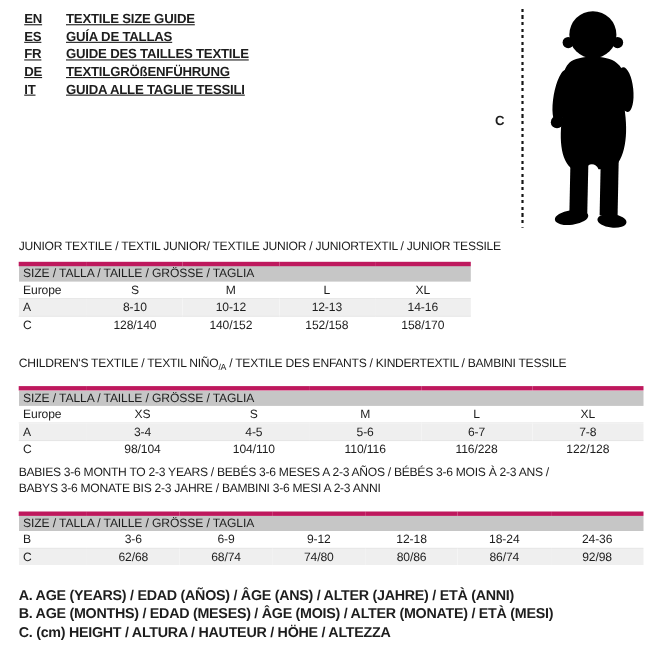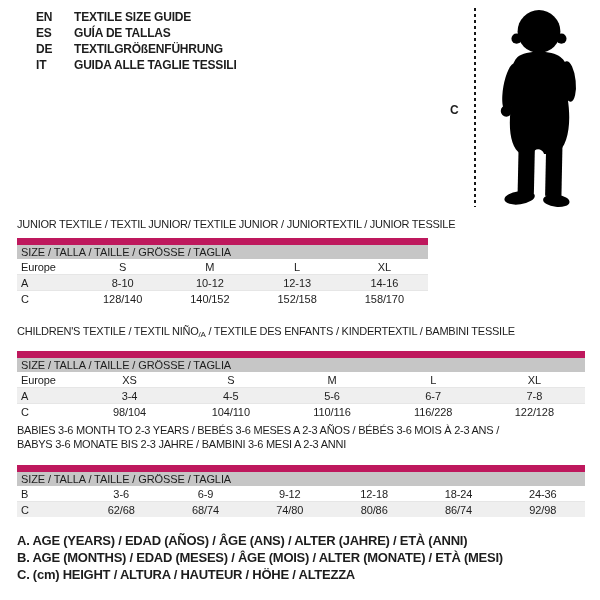--- a/index.html
+++ b/index.html
@@ -5,21 +5,21 @@
   html, body { margin: 0; padding: 0; }
   body {
     width: 600px; height: 600px;
     background: #fff;
     font-family: "Liberation Sans", sans-serif;
     color: var(--text, #1d1d1d);
   }
   .page { position: relative; width: 600px; height: 600px; overflow: hidden; background: #fff; }
 
   
-  .lang-block { position: absolute; left: 36px; top: 9px; font-size: 12px; font-weight: bold; letter-spacing: -0.2px; }
+  .lang-block { position: absolute; left: 22px; top: 9px; font-size: 12px; font-weight: bold; letter-spacing: -0.2px; text-decoration: underline; }
   .lang-row { display: flex; line-height: 16px; }
   .lang-code { width: 38px; flex: 0 0 38px; }
 
   
   .height-line {
     position: absolute; left: 474px; top: 8px; width: 2px; height: 199px;
     background: repeating-linear-gradient(to bottom, #161616 0 3px, transparent 3px 6px);
   }
   .height-label { position: absolute; left: 450px; top: 103px; font-size: 12px; font-weight: bold; }
   .silhouette { position: absolute; left: 486px; top: 4px; }
@@ -41,21 +41,21 @@
     border-collapse: collapse; table-layout: fixed;
     font-size: 11px; letter-spacing: -0.1px;
   }
   .t-junior   { top: 238px; width: 411px; }
   .t-children { top: 351px; width: 568px; }
   .t-babies   { top: 465px; width: 568px; }
   table.size-table td { height: 15px; padding: 0 4px; text-align: center; overflow: hidden; white-space: nowrap; }
   table.size-table td:first-child { text-align: left; }
   tr.size-bar td {
     background: var(--header-bar, #c6c6c6);
-    border-top: 7px solid #be185d;
+    border-top: 4px solid #be185d;
     text-align: left; height: 14px;
   }
   tr.alt td { background: var(--row-alt, #efefef); }
   tr.body-row + tr.body-row td { border-top: 1px solid #e6e6e6; }
 
   
   .footnotes { position: absolute; left: 17px; top: 532px; font-size: 13px; font-weight: bold; letter-spacing: -0.25px; line-height: 17px; }
 </style>
 </head>
 <body>
@@ -63,20 +63,24 @@
 <div class="page">
 
   <div class="lang-block">
     <div class="lang-row">
       <span class="lang-code">EN</span>
       <span class="lang-label">TEXTILE SIZE GUIDE</span>
     </div>
     <div class="lang-row">
       <span class="lang-code">ES</span>
       <span class="lang-label">GUÍA DE TALLAS</span>
+    </div>
+    <div class="lang-row">
+      <span class="lang-code">FR</span>
+      <span class="lang-label">GUIDE DES TAILLES TEXTILE</span>
     </div>
     <div class="lang-row">
       <span class="lang-code">DE</span>
       <span class="lang-label">TEXTILGRÖßENFÜHRUNG</span>
     </div>
     <div class="lang-row">
       <span class="lang-code">IT</span>
       <span class="lang-label">GUIDA ALLE TAGLIE TESSILI</span>
     </div>
   </div>

